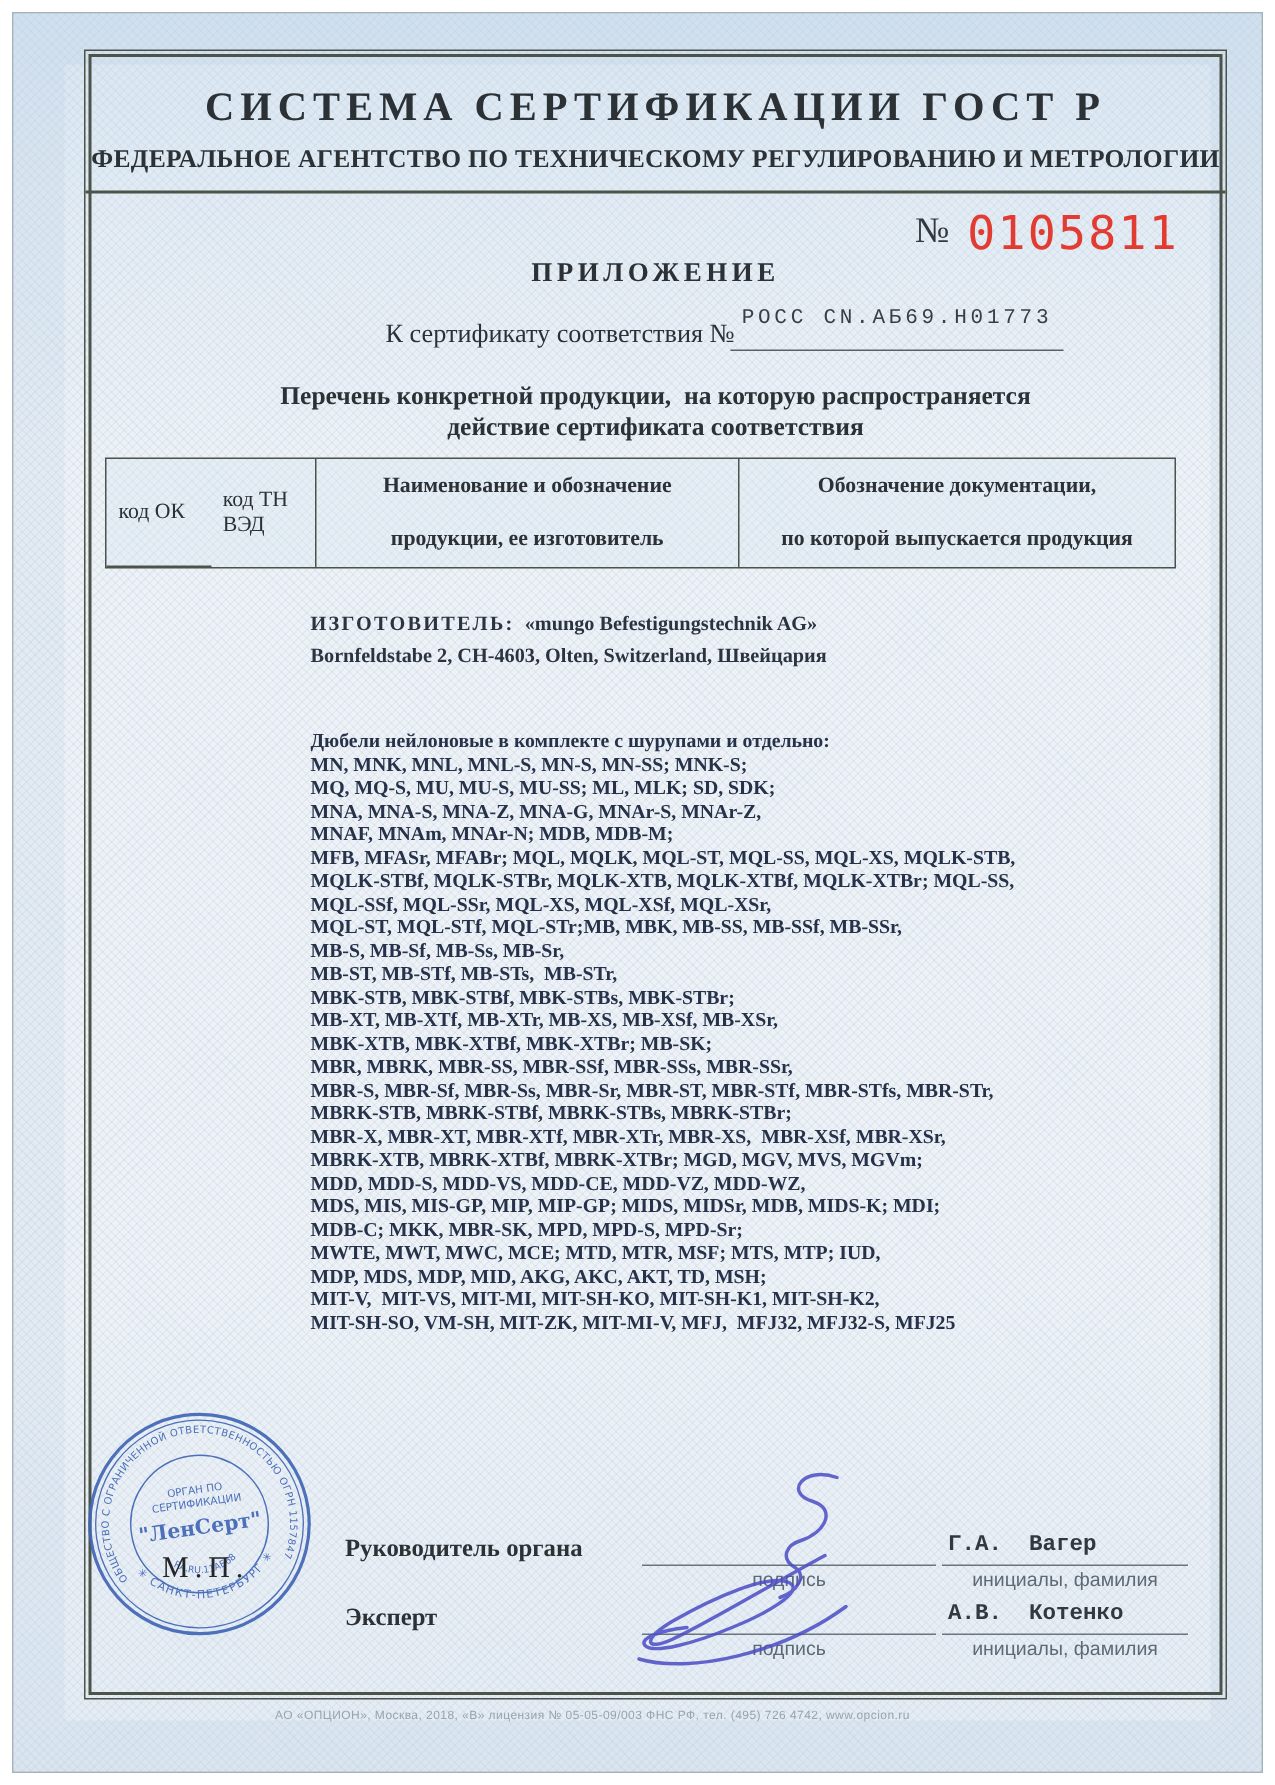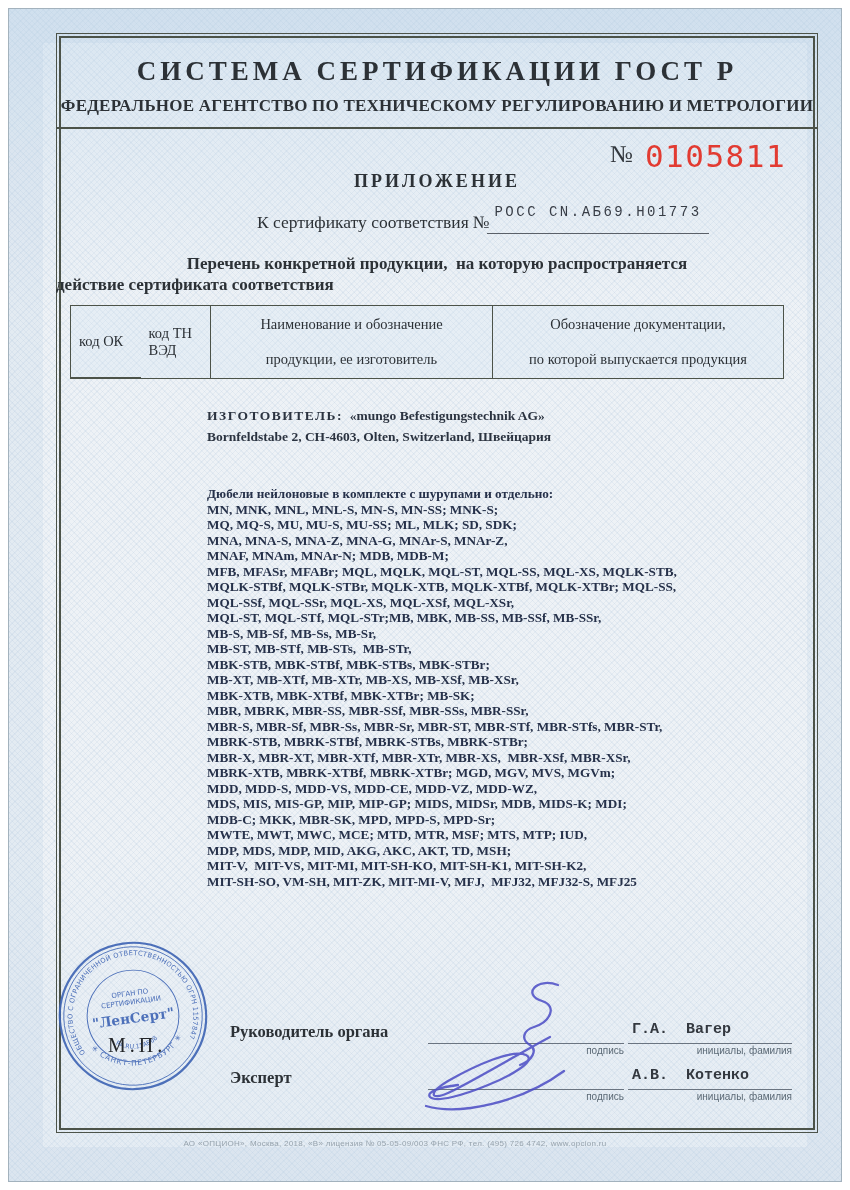--- a/index.html
+++ b/index.html
@@ -52,48 +52,48 @@
     position:absolute;left:487px;top:204px;width:222px;height:29px;
     border-bottom:1px solid #5a6068;display:flex;align-items:flex-start;justify-content:center;
   }
   .cert-ref-number{
     font-family:"Liberation Mono","DejaVu Sans Mono",monospace;
     font-size:14px;letter-spacing:2.5px;color:#383d46;white-space:pre;
   }
 
   .scope-1{position:absolute;left:56px;top:254px;width:762px;text-align:center;
     font-size:17px;font-weight:bold;color:#2c3136;white-space:pre;}
-  .scope-2{position:absolute;left:56px;top:275px;width:762px;text-align:left;
+  .scope-2{position:absolute;left:56px;top:275px;width:762px;text-align:center;
     font-size:17px;font-weight:bold;color:#2c3136;}
 
   .ptable{
     position:absolute;left:70px;top:305px;width:714px;height:74px;
     border:1px solid #4c5349;box-sizing:border-box;display:flex;
     background:rgba(208,228,242,.25);
   }
   .t-col1{width:139px;border-right:1px solid #4c5349;display:flex;flex-direction:row;}
   .t-col1 .half{flex:1;display:flex;align-items:center;padding-left:8px;font-size:14.5px;color:#2c3136;}
   .t-col1 .half.first{border-bottom:1px solid #4c5349;}
   .t-col2{width:281px;border-right:1px solid #4c5349;}
   .t-col3{flex:1;}
   .t-head{height:100%;display:flex;flex-direction:column;justify-content:center;text-align:center;
-    font-size:14.5px;font-weight:normal;line-height:19px;color:#2c3136;gap:16px;}
+    font-size:14.5px;font-weight:bold;line-height:19px;color:#2c3136;gap:16px;}
 
   .manufacturer{position:absolute;left:207px;top:406px;font-size:13.5px;font-weight:bold;
     line-height:20.5px;color:#2b3340;}
   .manufacturer .mf-label{letter-spacing:1.5px;}
 
   .plist{position:absolute;left:207px;top:486px;font-size:13.2px;font-weight:bold;
     line-height:15.5px;color:#26314a;}
   .plist .list-line,.plist .list-intro{white-space:pre;}
 
   .sig-label{position:absolute;font-size:16.5px;font-weight:bold;color:#2c3136;}
   .u-line{position:absolute;border-top:1px solid #6a7480;}
-  .u-caption{position:absolute;text-align:right;font-family:"Liberation Sans","DejaVu Sans",sans-serif;
-    font-size:10px;color:#5c6a76;}
+  .u-caption{position:absolute;text-align:center;font-family:"Liberation Sans","DejaVu Sans",sans-serif;
+    font-size:13px;color:#5c6a76;}
   .mono-name{position:absolute;font-family:"Liberation Mono","DejaVu Sans Mono",monospace;
     font-size:15px;font-weight:bold;color:#33383f;white-space:pre;}
 
   .seal-mark{position:absolute;left:108px;top:1034px;font-size:20px;letter-spacing:4px;
     color:#23262a;z-index:4;}
 
   .stamp{position:absolute;left:55px;top:938px;width:156px;height:156px;
     transform:rotate(-8deg);opacity:.92;z-index:3;}
   .ink{position:absolute;left:400px;top:975px;width:200px;height:145px;z-index:5;}
 

